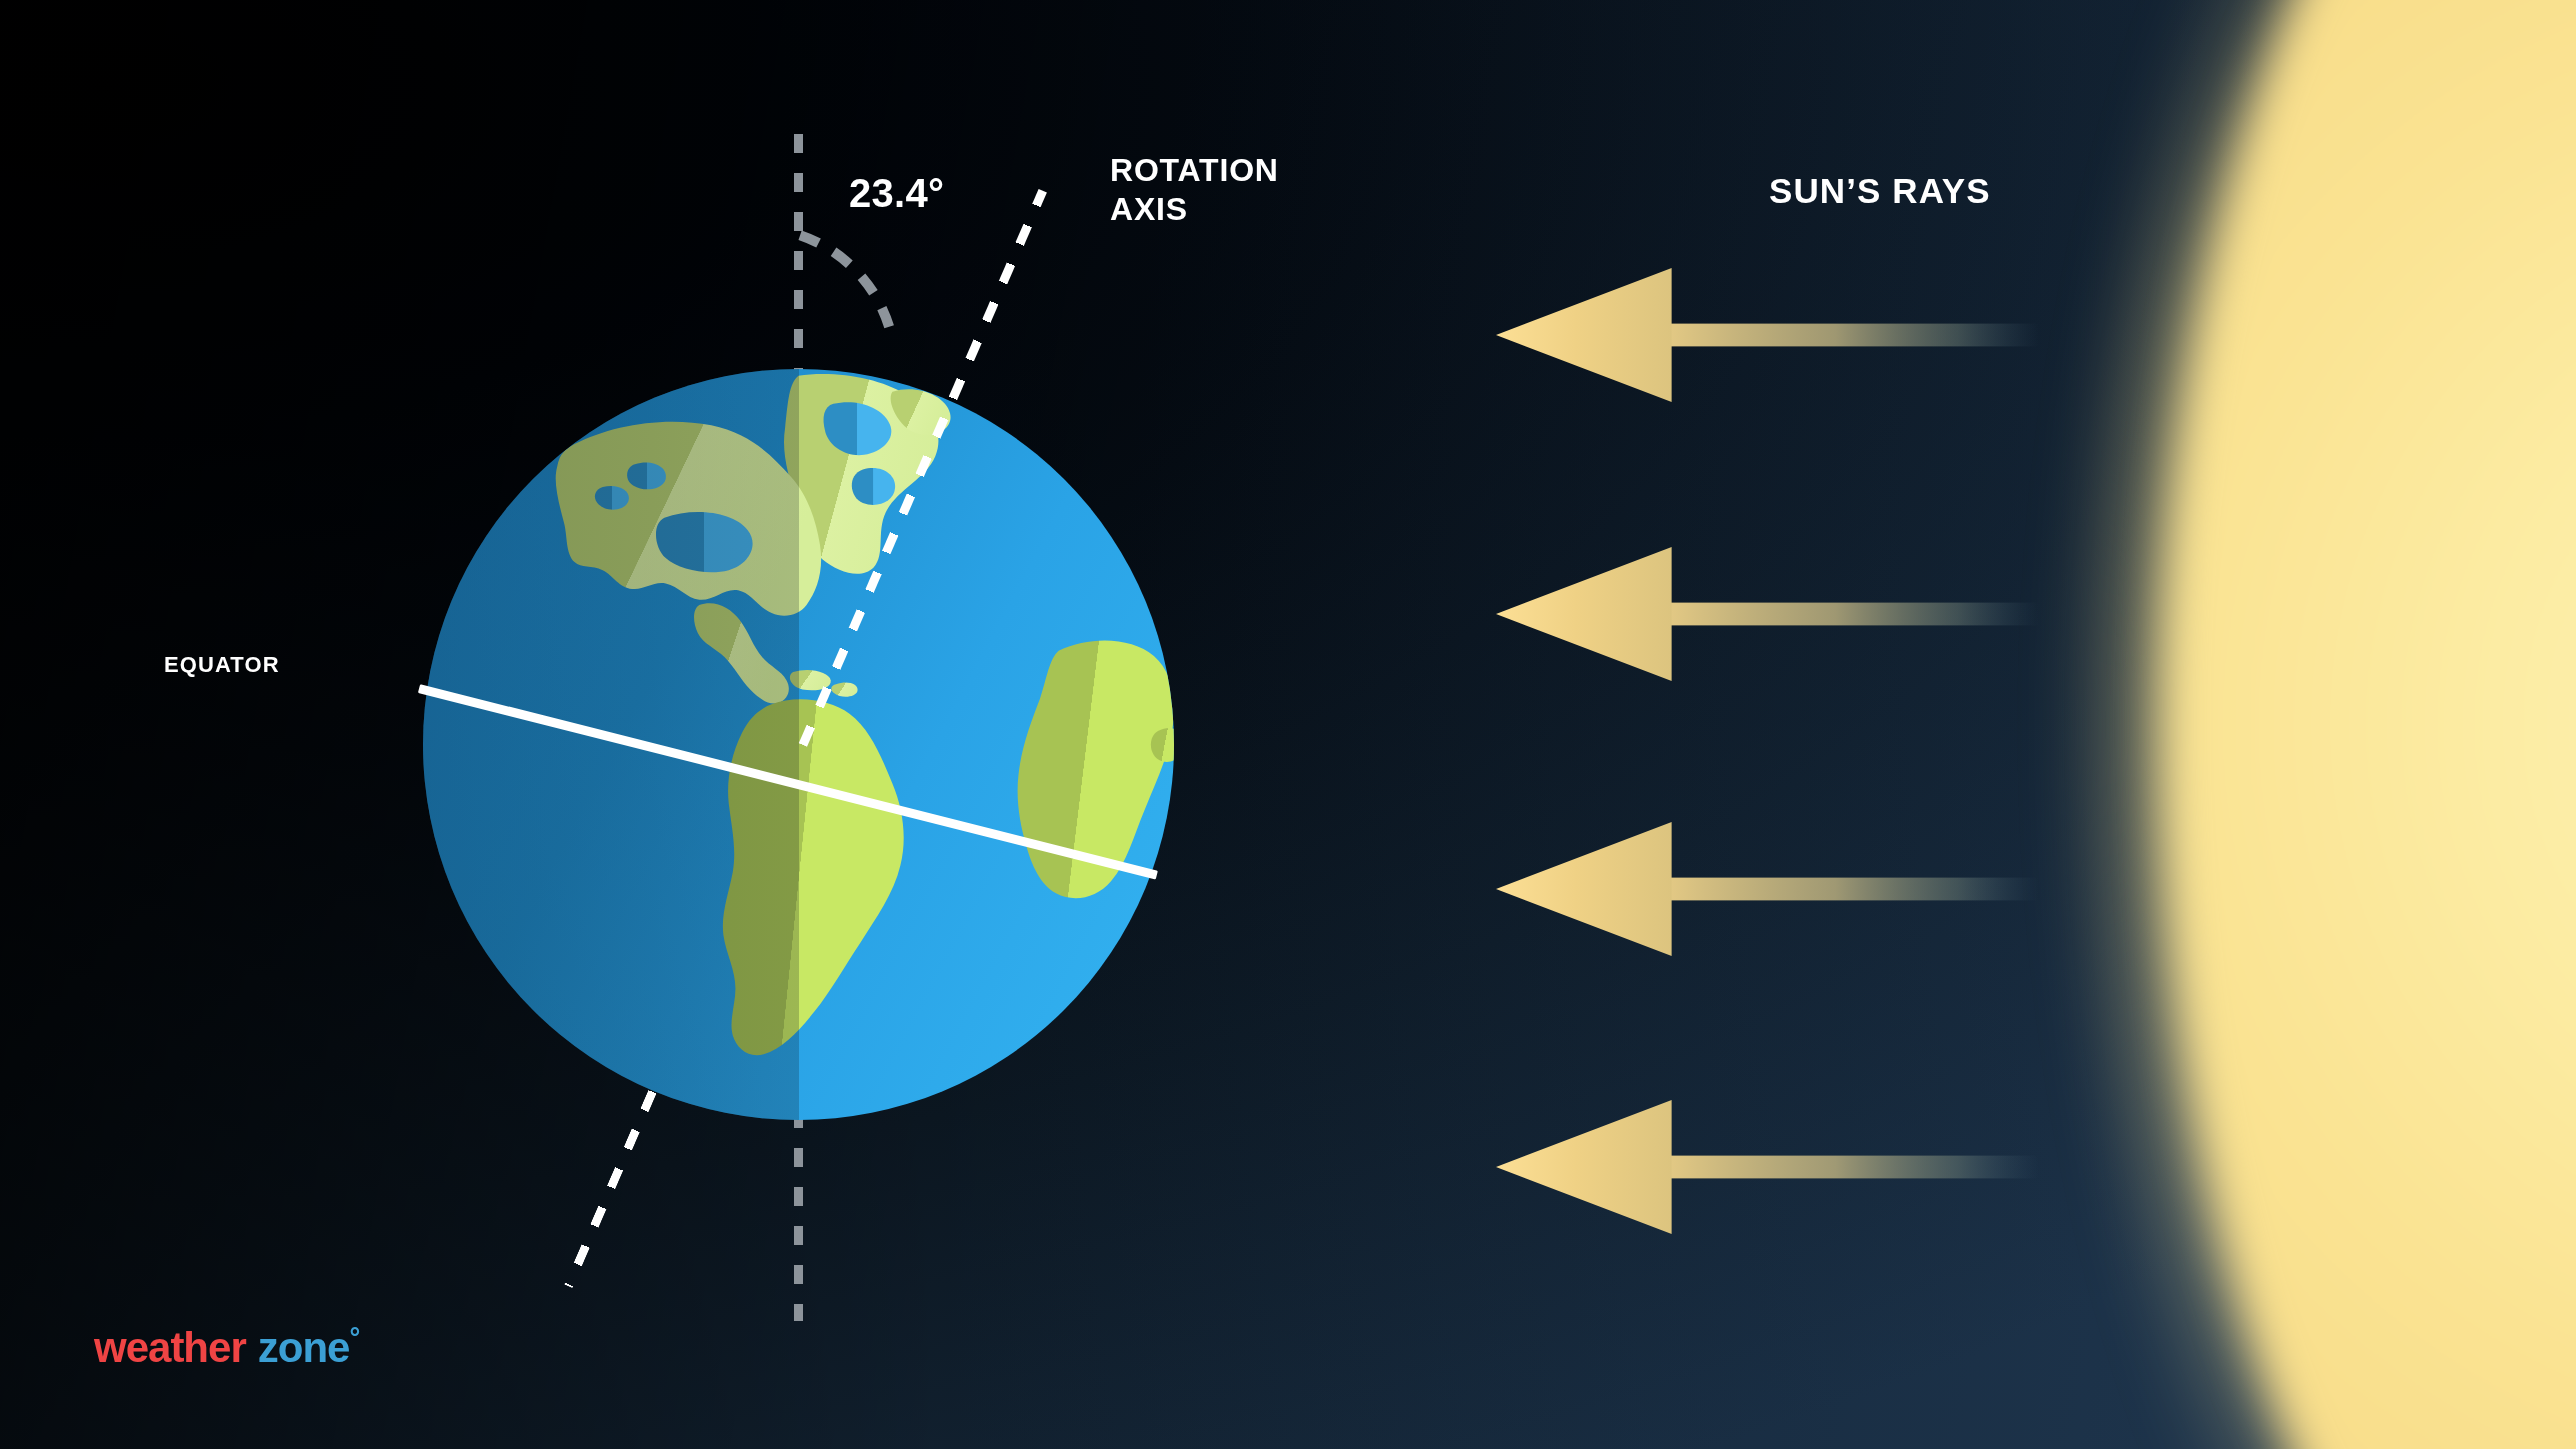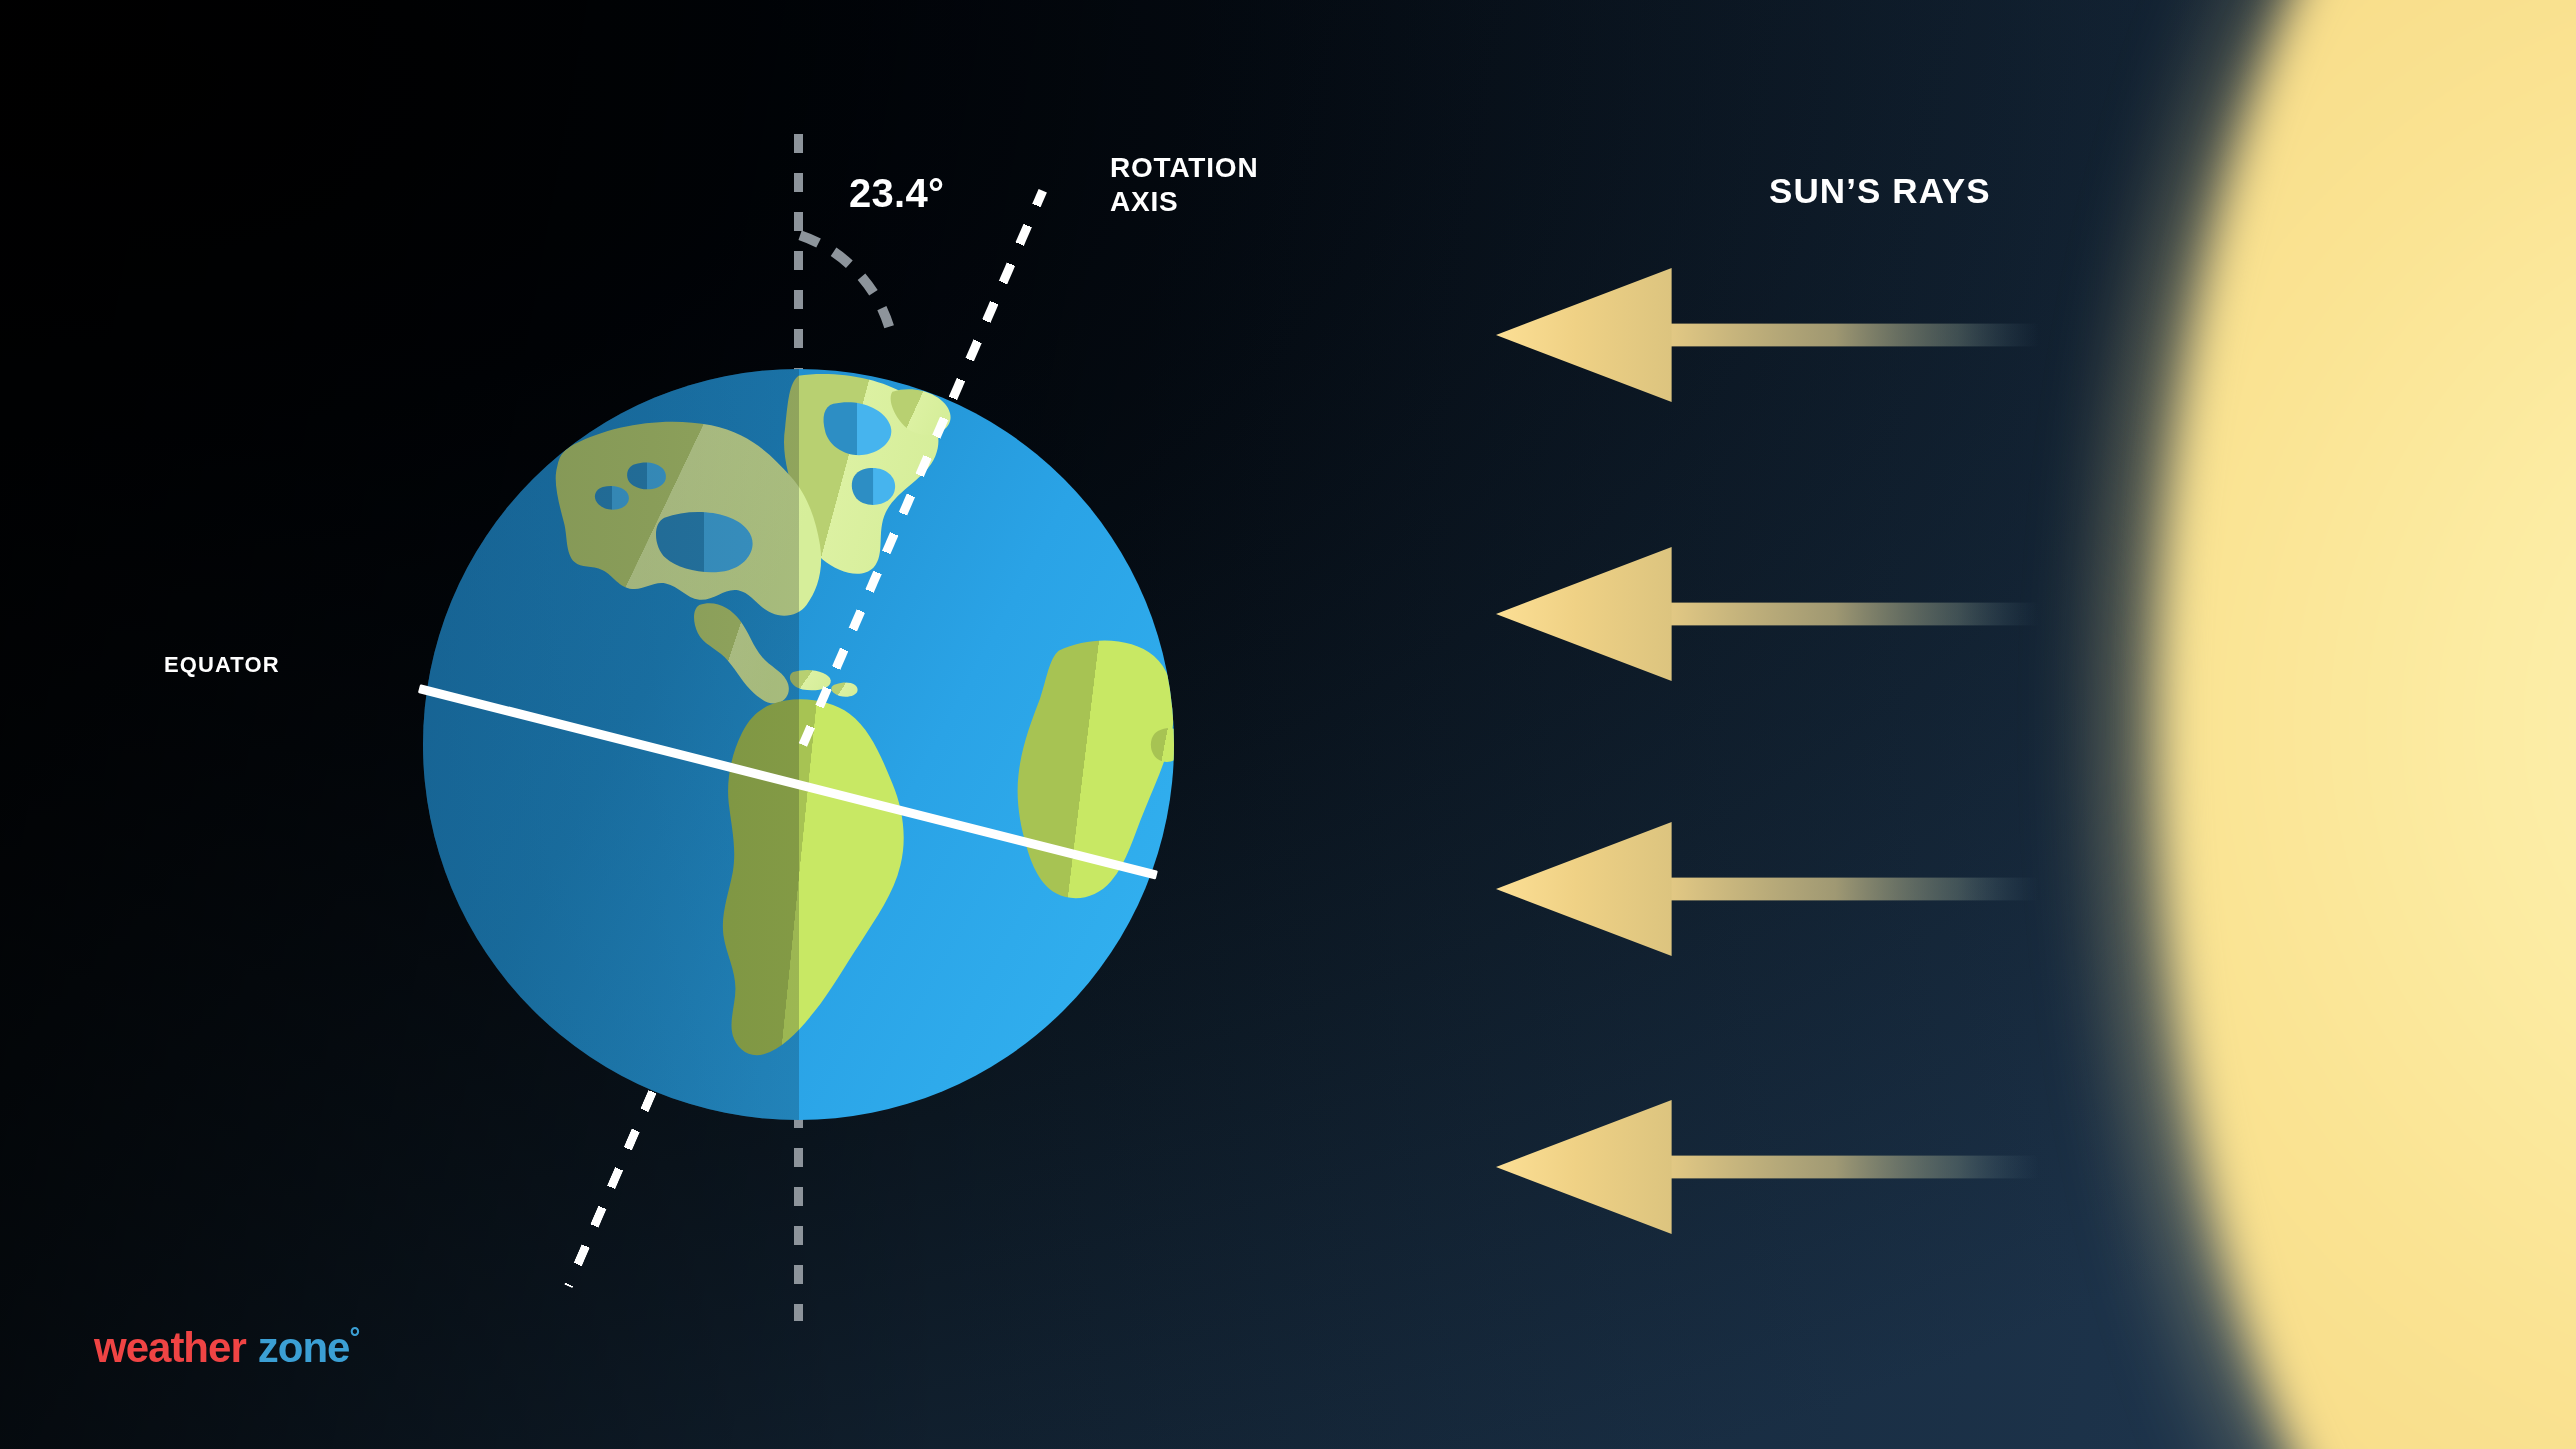--- a/index.html
+++ b/index.html
@@ -103,21 +103,21 @@
   
   .lbl{
     position:absolute;
     color:#ffffff;
     font-weight:700;
     letter-spacing:0.4px;
     white-space:pre-line;
     line-height:1.12;
   }
   #label-angle{left:849px;top:171px;font-size:40px;letter-spacing:0.3px;}
-  #label-rotation{left:1110px;top:151px;font-size:28px;line-height:1.22;letter-spacing:0.8px;}
+  #label-rotation{left:1110px;top:151px;font-size:32px;line-height:1.22;letter-spacing:0.8px;}
   #label-sunrays{left:1721px;top:171px;font-size:35px;letter-spacing:1.1px;margin-left:48px;}
   #label-equator{left:164px;top:653px;font-size:22px;letter-spacing:1.1px;}
 
   
   .arrow{position:absolute;left:1496px;width:543px;height:134px;}
   .arrow svg{width:100%;height:100%;display:block;}
   #arrow-1{top:268px;}
   #arrow-2{top:547px;}
   #arrow-3{top:822px;}
   #arrow-4{top:1100px;}

